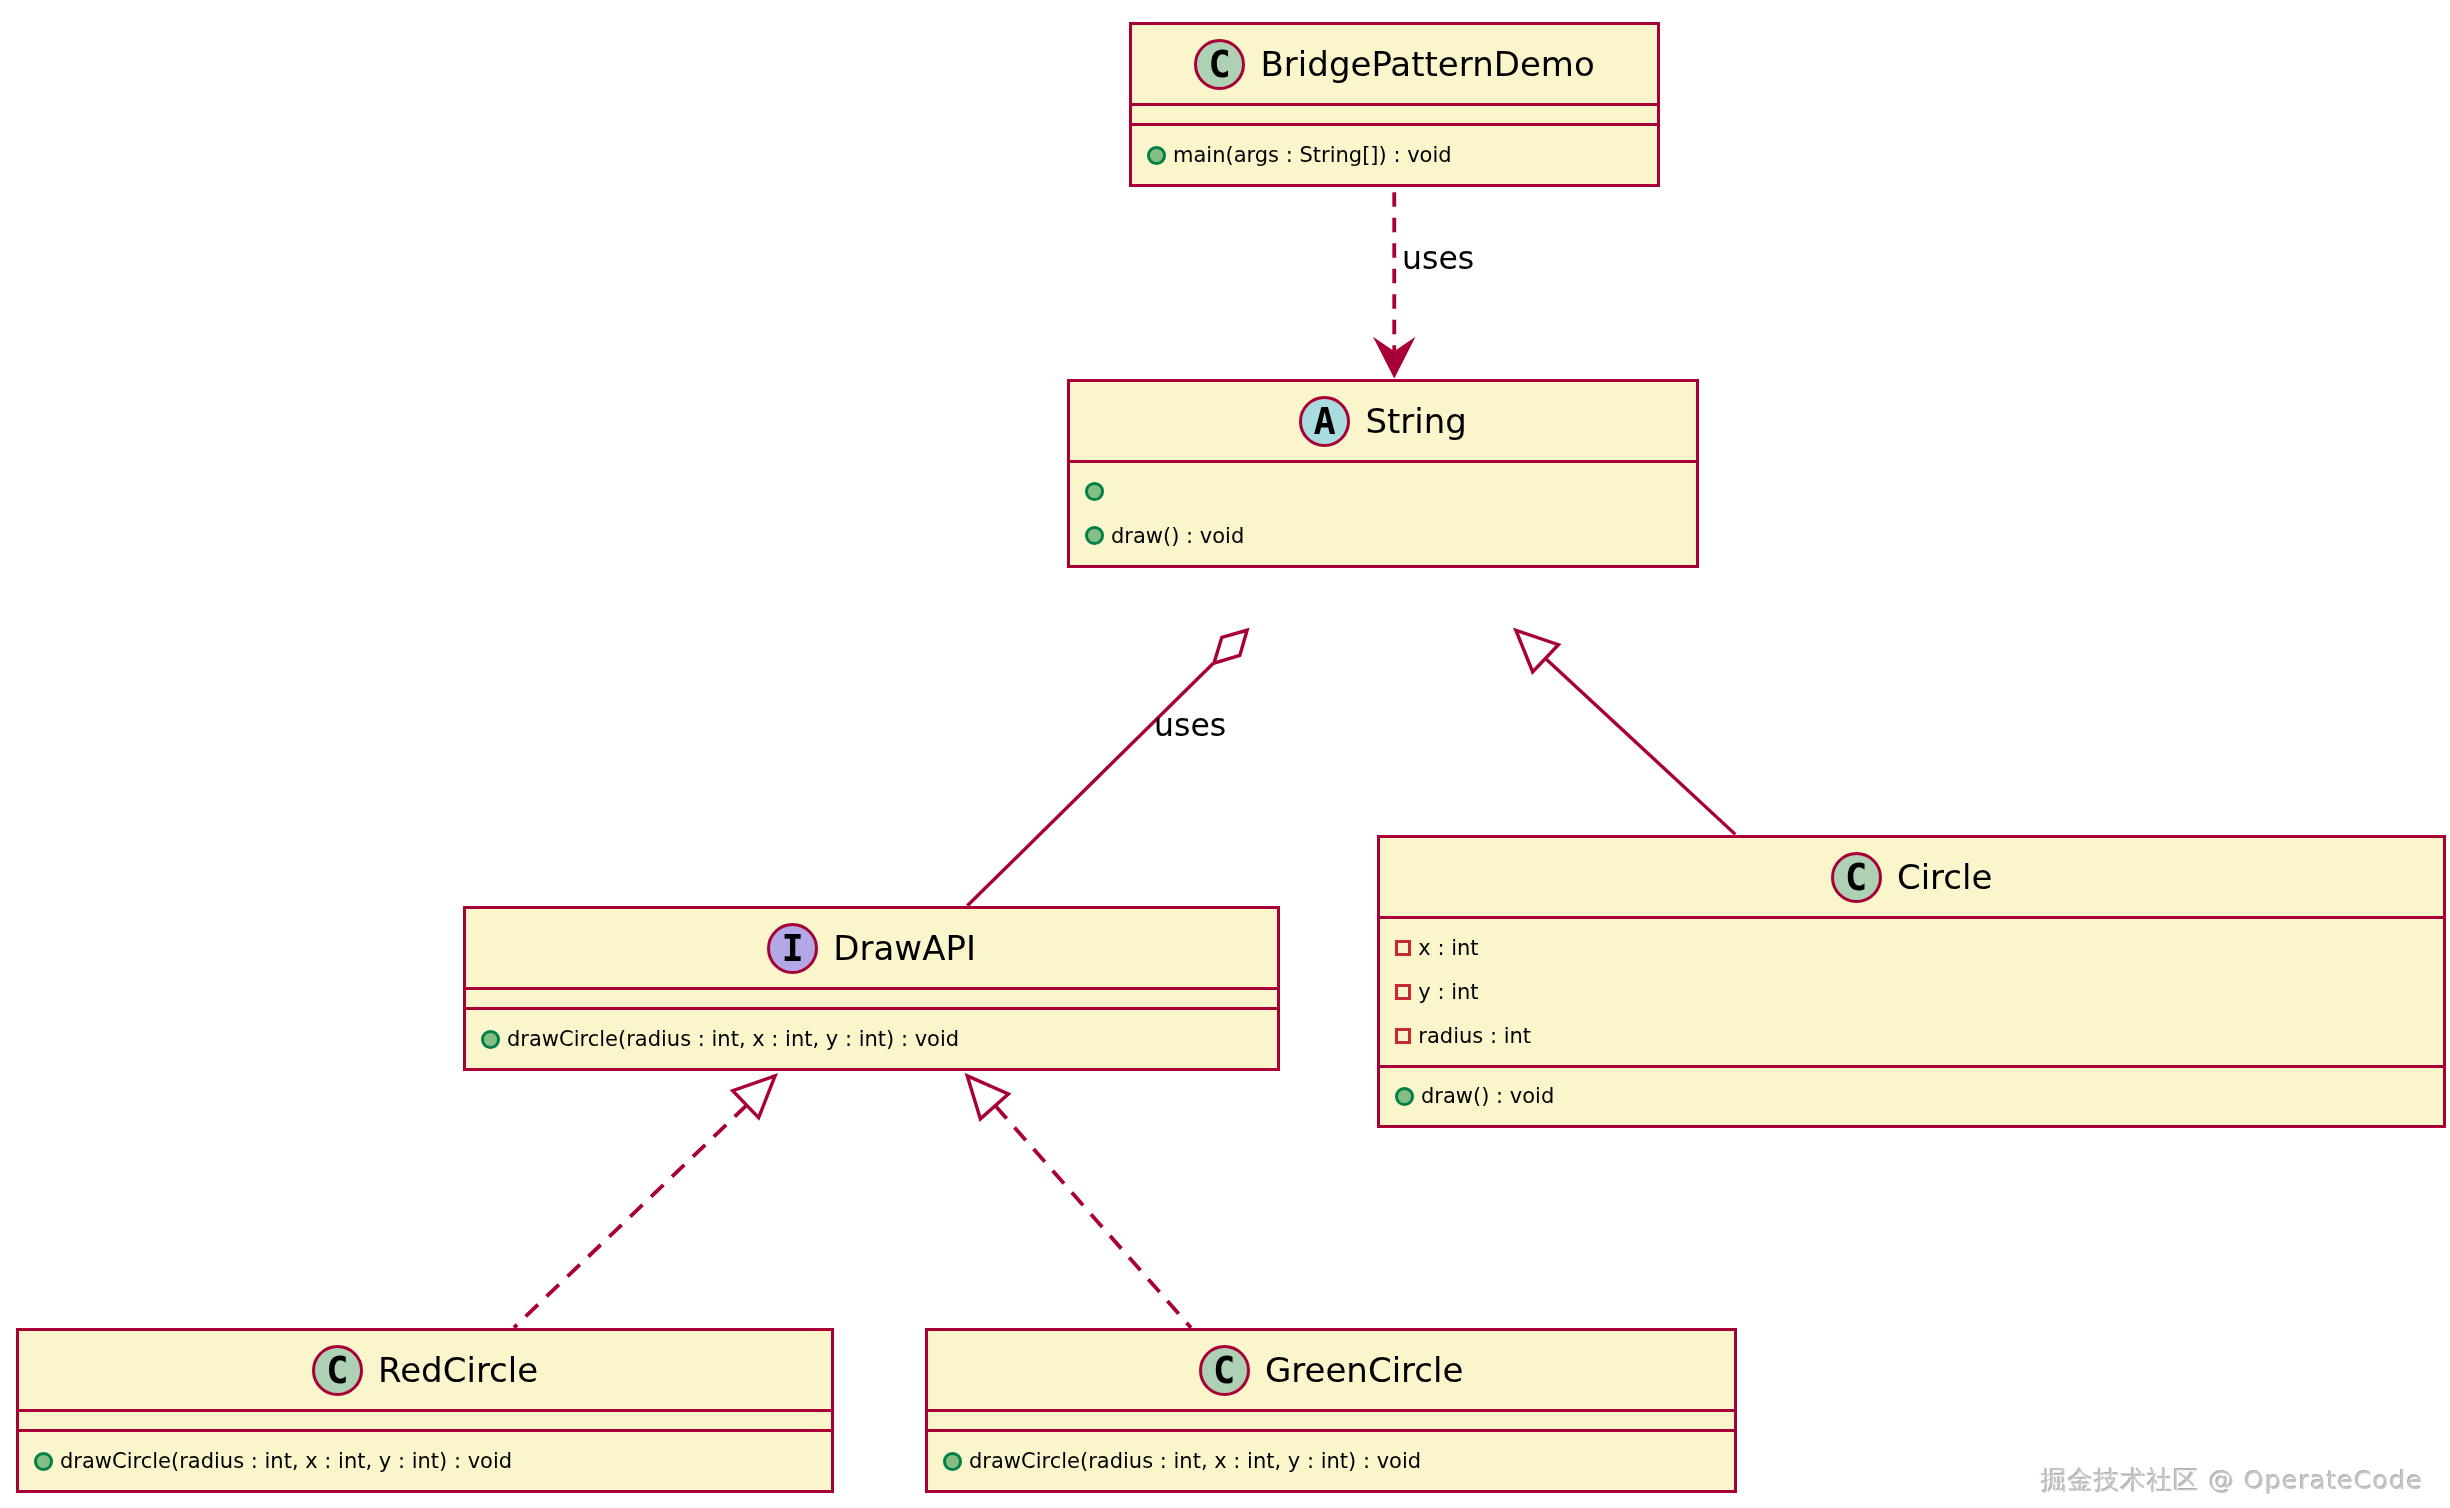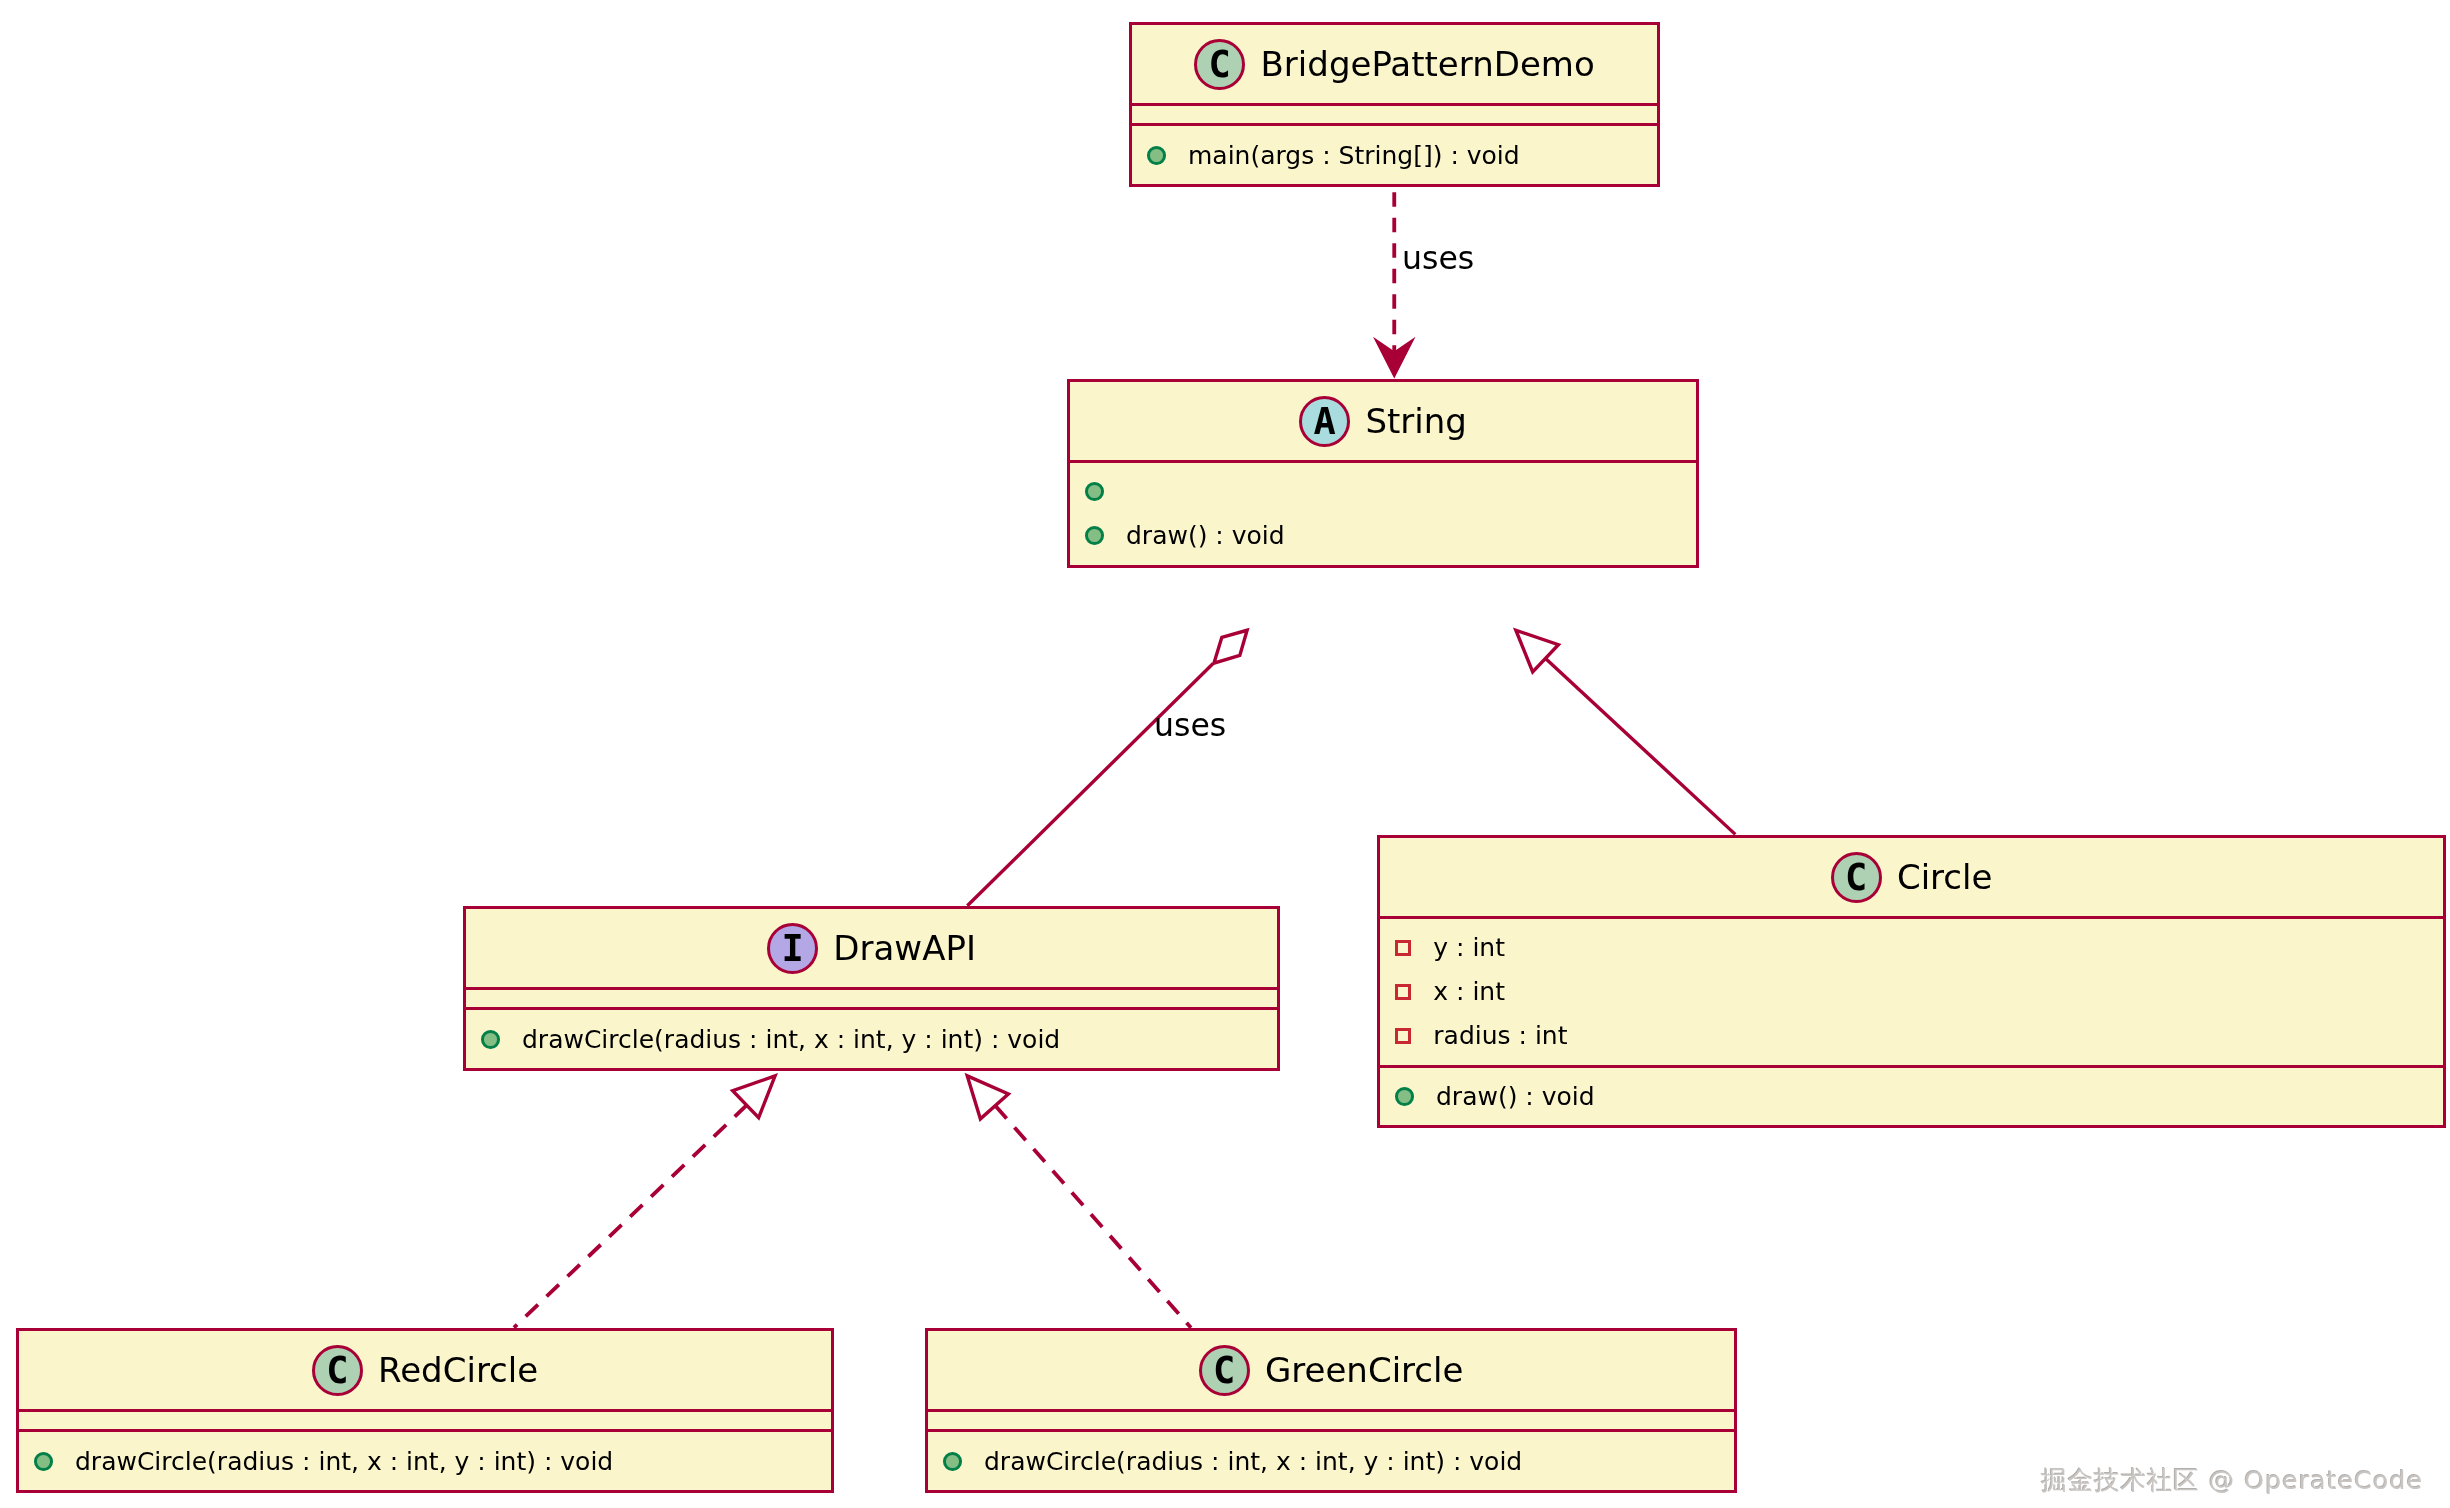--- a/index.html
+++ b/index.html
@@ -32,22 +32,22 @@
   }
   .spot.class{background:var(--spot-class,#ADD1B2);}
   .spot.abstract{background:var(--spot-abstract,#A9DCDF);}
   .spot.interface{background:var(--spot-interface,#B4A7E5);}
   .sec-body{
     border-top:3.4px solid var(--line);
     padding:6.8px 15.3px;box-sizing:border-box;
   }
   .sec-body.empty{height:20.4px;padding:0;}
   .member{
-    display:flex;align-items:center;gap:22px;height:44px;
-    font-size:25px;white-space:nowrap;
+    display:flex;align-items:center;gap:7px;height:44px;
+    font-size:21px;white-space:nowrap;
   }
   .icon-field{
     width:16px;height:16px;box-sizing:border-box;flex:0 0 auto;
     border:3.4px solid var(--field-border,#C82930);background:transparent;
   }
   .icon-method{
     width:18.7px;height:18.7px;border-radius:50%;box-sizing:border-box;flex:0 0 auto;
     border:3.4px solid var(--method-border,#038048);
     background:var(--method-fill,#84BE84);
   }
@@ -142,25 +142,25 @@
   </div>
 
   <div class="uml-class" style="left:1377px;top:835px;width:1069px">
     <div class="sec-title">
       <span class="spot class">C</span>
       <span>Circle</span>
     </div>
     <div class="sec-body">
       <div class="member">
         <span class="icon-field"></span>
+        <span>x : int</span>
+      </div>
+      <div class="member">
+        <span class="icon-field"></span>
         <span>y : int</span>
-      </div>
-      <div class="member">
-        <span class="icon-field"></span>
-        <span>x : int</span>
       </div>
       <div class="member">
         <span class="icon-field"></span>
         <span>radius : int</span>
       </div>
     </div>
     <div class="sec-body">
       <div class="member">
         <span class="icon-method"></span>
         <span>draw() : void</span>

